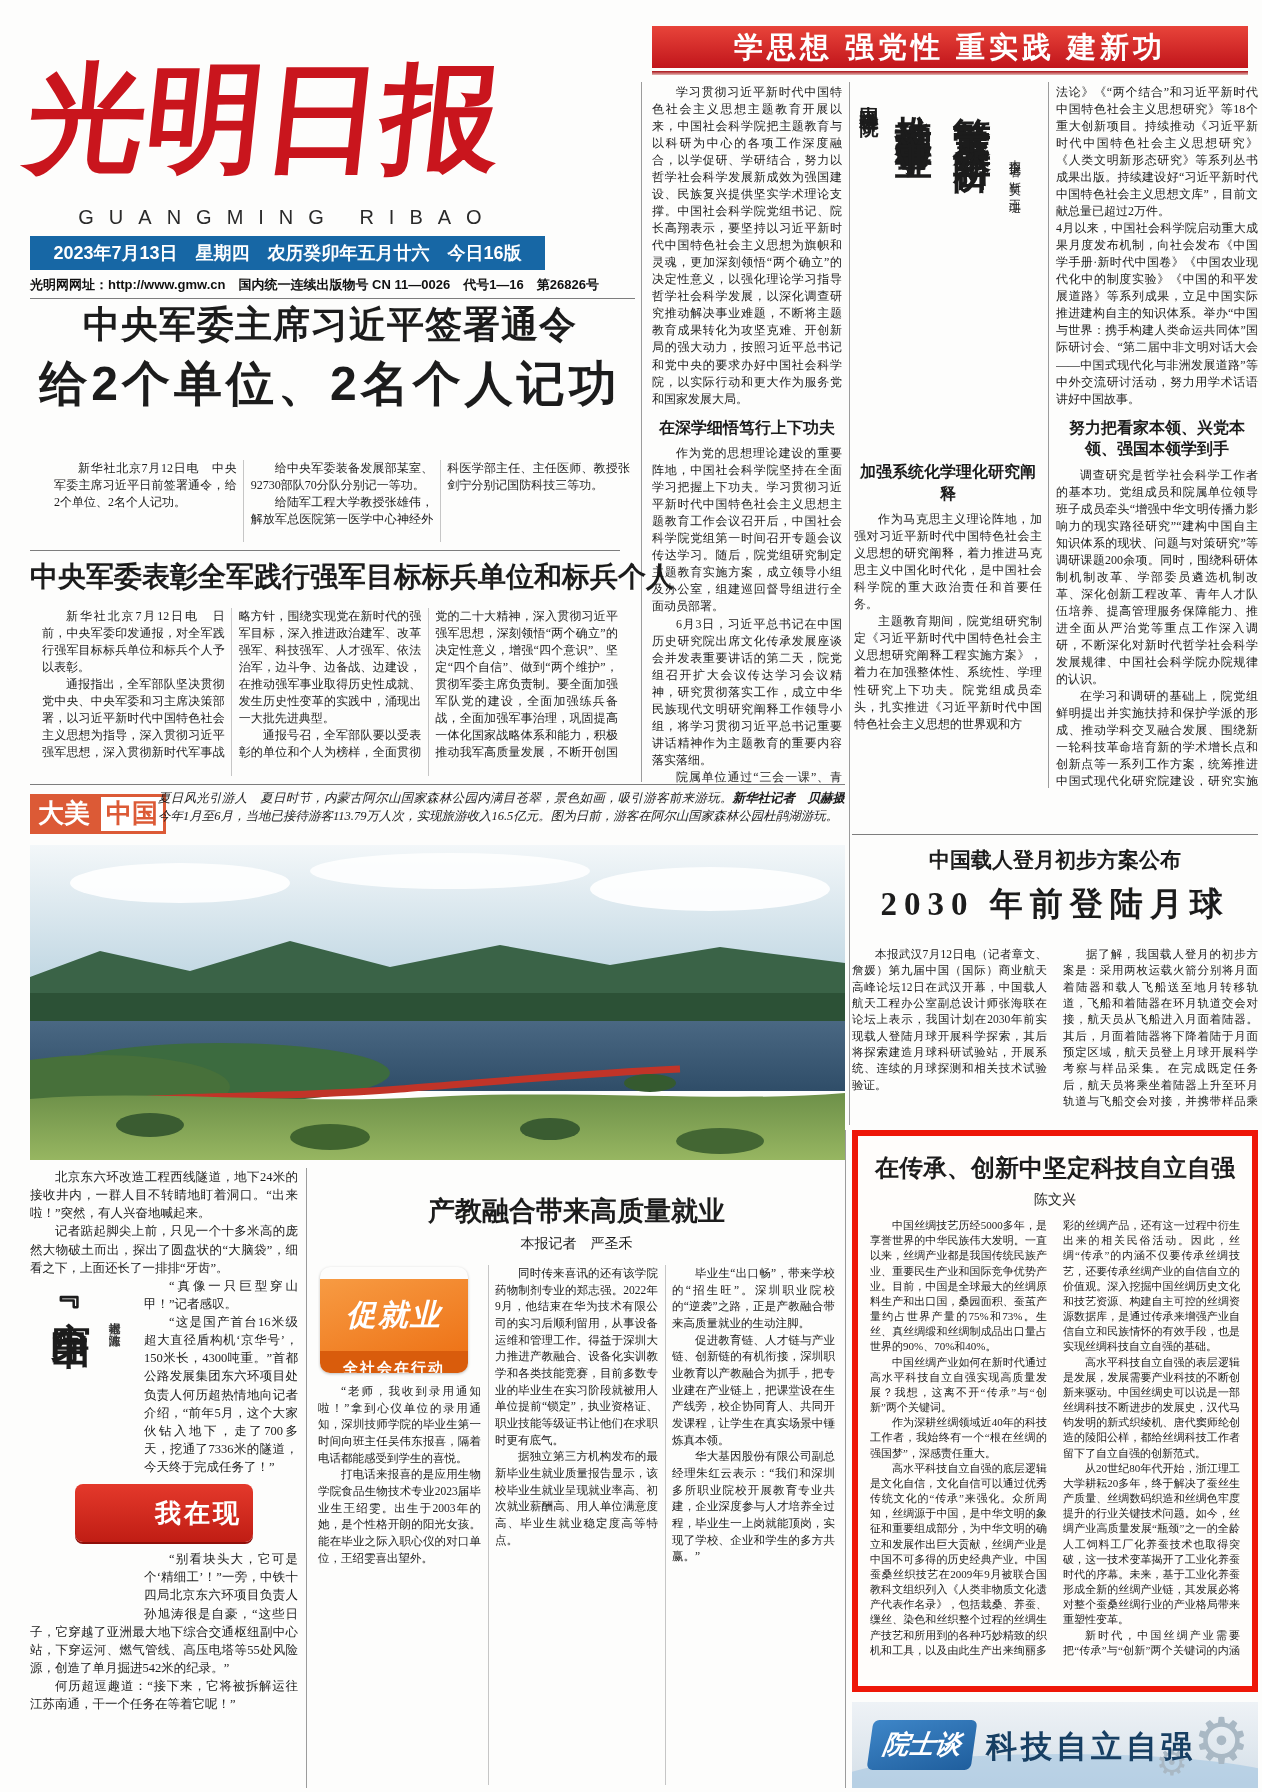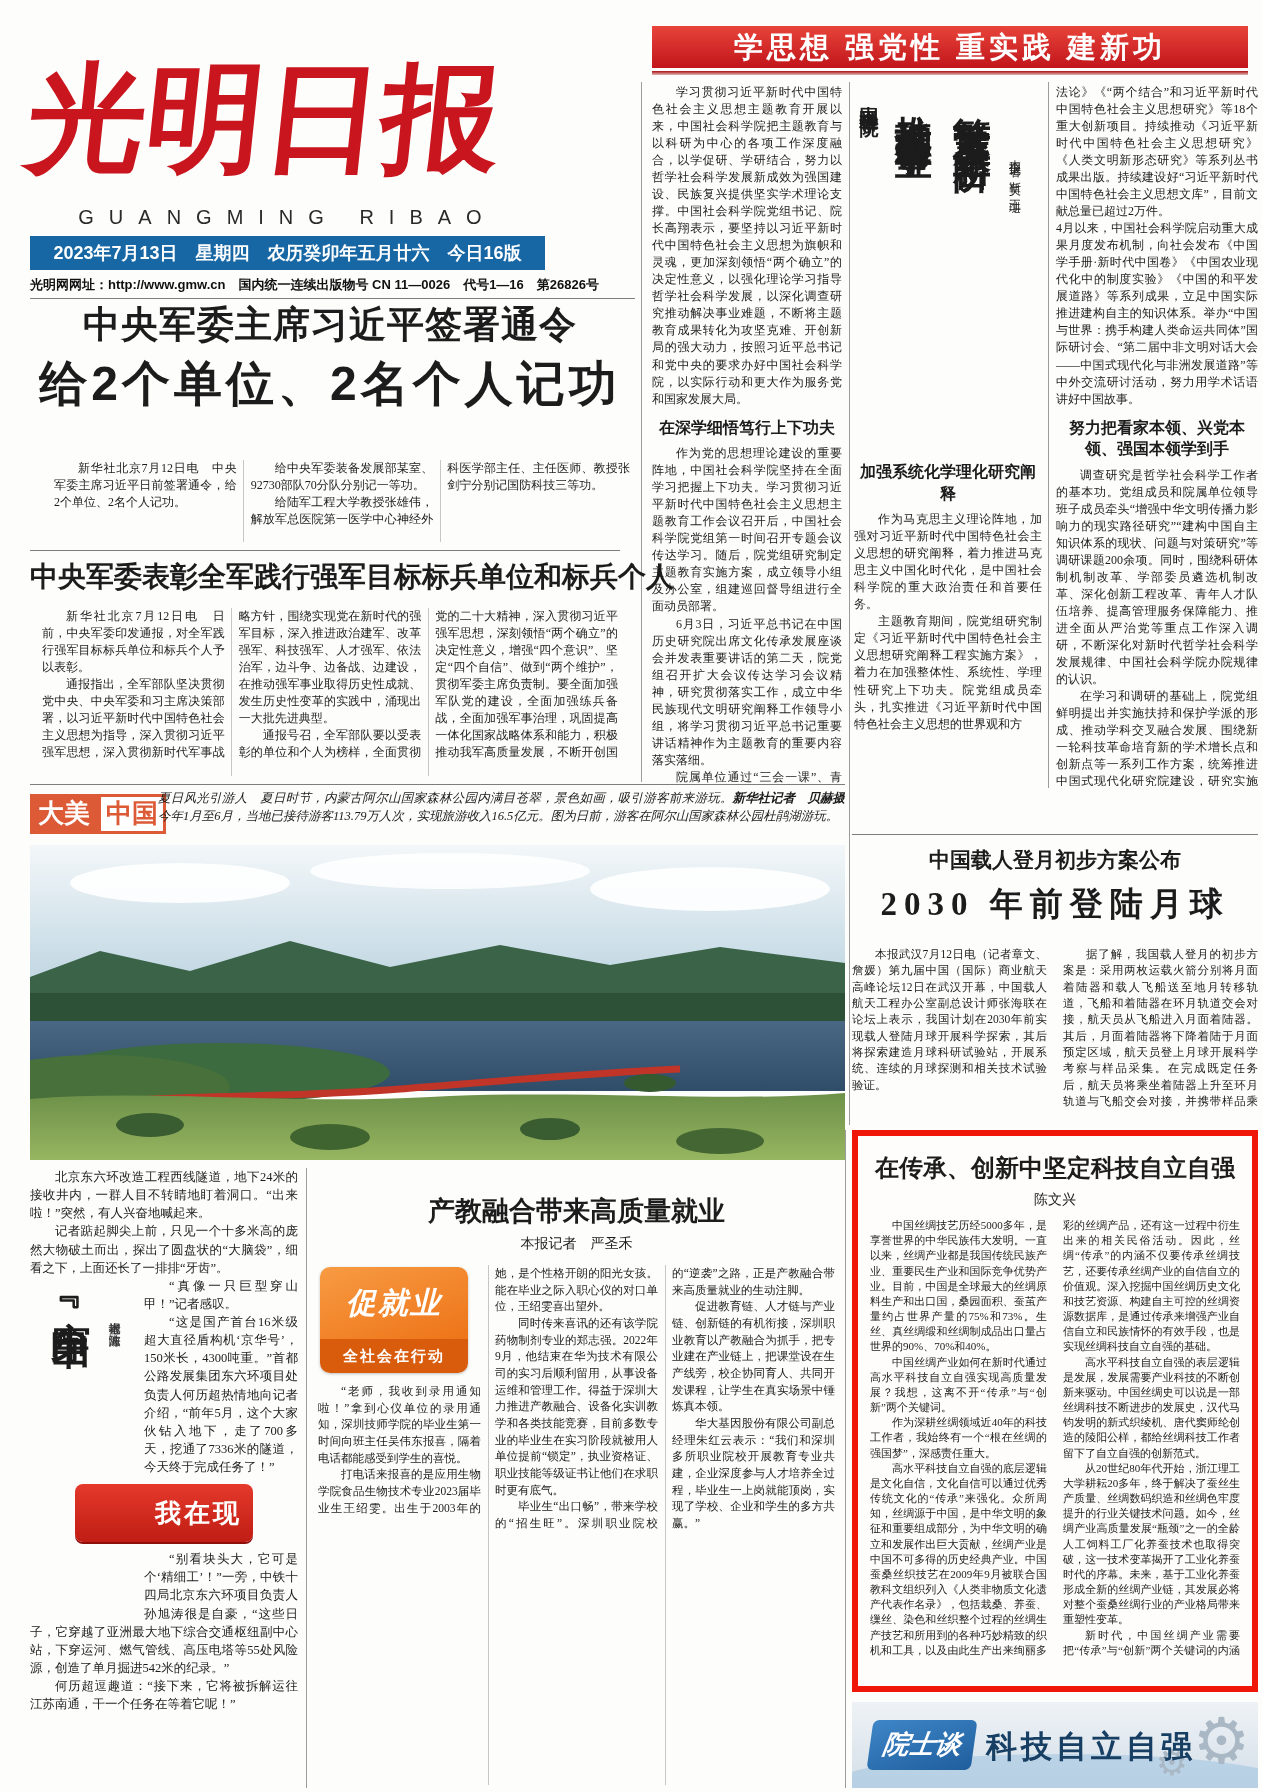--- a/index.html
+++ b/index.html
@@ -70,21 +70,21 @@
             line-height:58px;font-family:"Liberation Sans",sans-serif;text-indent:0;box-shadow:0 2px 0 #8e0f0a;}
   
   .emp{left:318px;top:1172px;width:517px;height:618px;overflow:hidden;}
   .emp-h{text-align:center;font-weight:bold;font-size:27px;margin:21px 0 6px;white-space:nowrap;}
   .emp-by{text-align:center;font-size:14px;margin-bottom:12px;}
   .emp-body{font-size:11.5px;line-height:1.45;height:520px;}
   .badge-cjy{width:148px;height:106px;border-radius:10px;overflow:hidden;margin:2px 0 10px 2px;
              box-shadow:0 1px 3px rgba(0,0,0,.25);}
   .badge-cjy .top{height:72px;background:linear-gradient(160deg,#f79b43,#ee7418);color:#fff;font-weight:bold;
                   font-size:30px;text-align:center;line-height:72px;letter-spacing:2px;font-style:italic;
-                  font-family:"Liberation Sans",sans-serif;}
+                  font-family:"Liberation Sans",sans-serif;margin-top:12px;}
   .badge-cjy .bot{height:34px;background:#d95c0c;color:#fff;font-weight:bold;font-size:15px;text-align:center;
                   line-height:34px;letter-spacing:2px;font-family:"Liberation Sans",sans-serif;}
   
   .foot{left:852px;top:1702px;width:406px;height:86px;background:linear-gradient(180deg,#eef2f6,#d4dfe8);
         overflow:hidden;}
   .foot .swoosh{position:absolute;left:-20px;top:52px;width:460px;height:60px;background:#9fc2e0;border-radius:50% 50% 0 0;
         opacity:.55;}
   .foot .ribbon{position:absolute;left:18px;top:18px;width:104px;height:50px;background:linear-gradient(160deg,#3e86c8,#1f5e9d);
         transform:skewX(-8deg);border-radius:6px;color:#fff;font-weight:bold;font-size:26px;text-align:center;
         line-height:50px;font-style:italic;}
@@ -259,20 +259,21 @@
     <div class="emp-by">本报记者　严圣禾</div>
     <div class="body-txt cols3 emp-body">
       <div class="badge-cjy">
         <div class="top">促就业</div>
         <div class="bot">全社会在行动</div>
       </div>
       <div>
           <p>“老师，我收到录用通知啦！”拿到心仪单位的录用通知，深圳技师学院的毕业生第一时间向班主任吴伟东报喜，隔着电话都能感受到学生的喜悦。</p>
           <p>打电话来报喜的是应用生物学院食品生物技术专业2023届毕业生王绍雯。出生于2003年的她，是个性格开朗的阳光女孩。能在毕业之际入职心仪的对口单位，王绍雯喜出望外。</p>
           <p>同时传来喜讯的还有该学院药物制剂专业的郑志强。2022年9月，他结束在华为技术有限公司的实习后顺利留用，从事设备运维和管理工作。得益于深圳大力推进产教融合、设备化实训教学和各类技能竞赛，目前多数专业的毕业生在实习阶段就被用人单位提前“锁定”，执业资格证、职业技能等级证书让他们在求职时更有底气。</p>
+          <p>据独立第三方机构发布的最新毕业生就业质量报告显示，该校毕业生就业呈现就业率高、初次就业薪酬高、用人单位满意度高、毕业生就业稳定度高等特点。</p>
           <p>毕业生“出口畅”，带来学校的“招生旺”。深圳职业院校的“逆袭”之路，正是产教融合带来高质量就业的生动注脚。</p>
           <p>促进教育链、人才链与产业链、创新链的有机衔接，深圳职业教育以产教融合为抓手，把专业建在产业链上，把课堂设在生产线旁，校企协同育人、共同开发课程，让学生在真实场景中锤炼真本领。</p>
           <p>华大基因股份有限公司副总经理朱红云表示：“我们和深圳多所职业院校开展教育专业共建，企业深度参与人才培养全过程，毕业生一上岗就能顶岗，实现了学校、企业和学生的多方共赢。”</p>
         </div>
     </div>
   </div>
 
   <div class="abs foot">
     <div class="swoosh"></div>
     <div class="gear" style="right:8px;top:2px;font-size:64px;">⚙</div>

